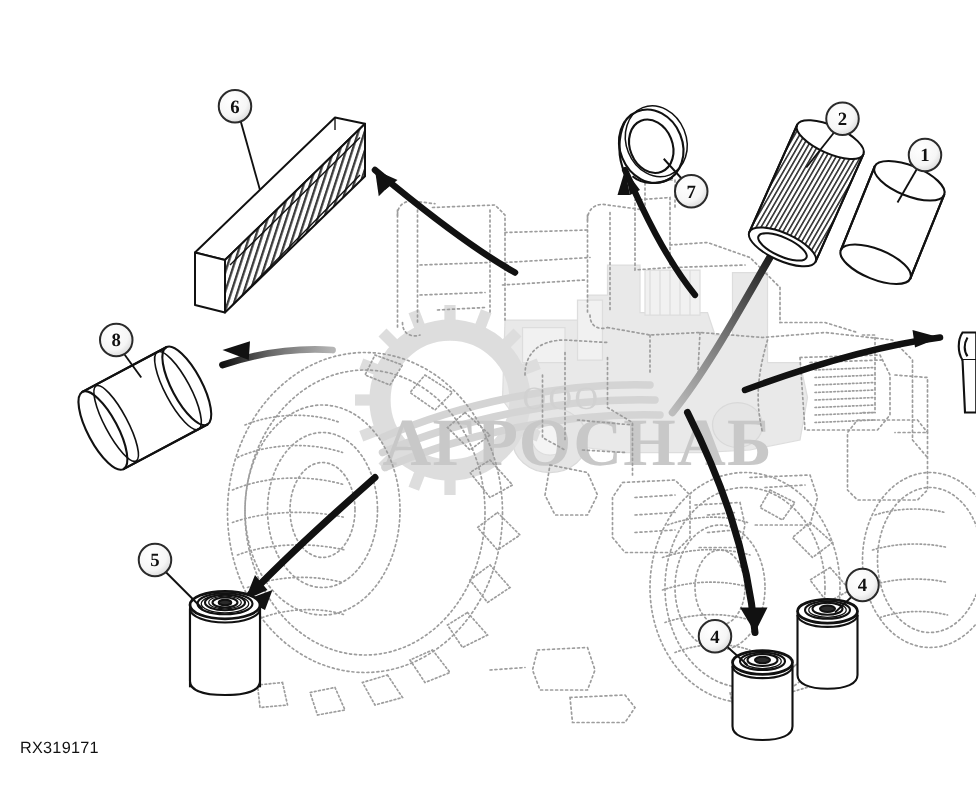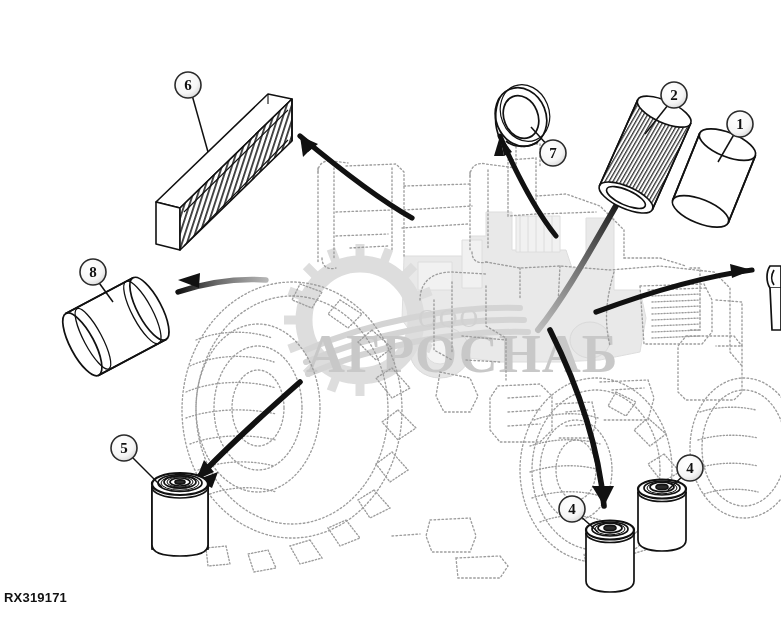--- a/index.html
+++ b/index.html
@@ -5,22 +5,22 @@
 <style>
   html,body{margin:0;padding:0;background:#ffffff;}
   body{
     font-family:"Liberation Sans", sans-serif;
     width:781px;height:641px;overflow:hidden;position:relative;
   }
   #stage{position:relative;width:781px;height:641px;background:#fff;overflow:hidden;}
   #stage svg{position:absolute;left:0;top:0;}
   .layer{position:absolute;left:0;top:0;width:781px;height:641px;}
   #partnum{
-    position:absolute;left:4px;top:590px;
-    font-size:13px;font-weight:bold;color:#111;
+    position:absolute;left:16px;top:590px;
+    font-size:13px;font-weight:normal;color:#111;
     letter-spacing:.2px;font-family:"Liberation Sans", sans-serif;
   }
   .cal-txt{font-family:"Liberation Serif", serif;font-size:15px;font-weight:bold;fill:#111;}
 </style>
 </head>
 <body>
 
 <div id="stage">
 
   <svg class="layer" width="781" height="641">

